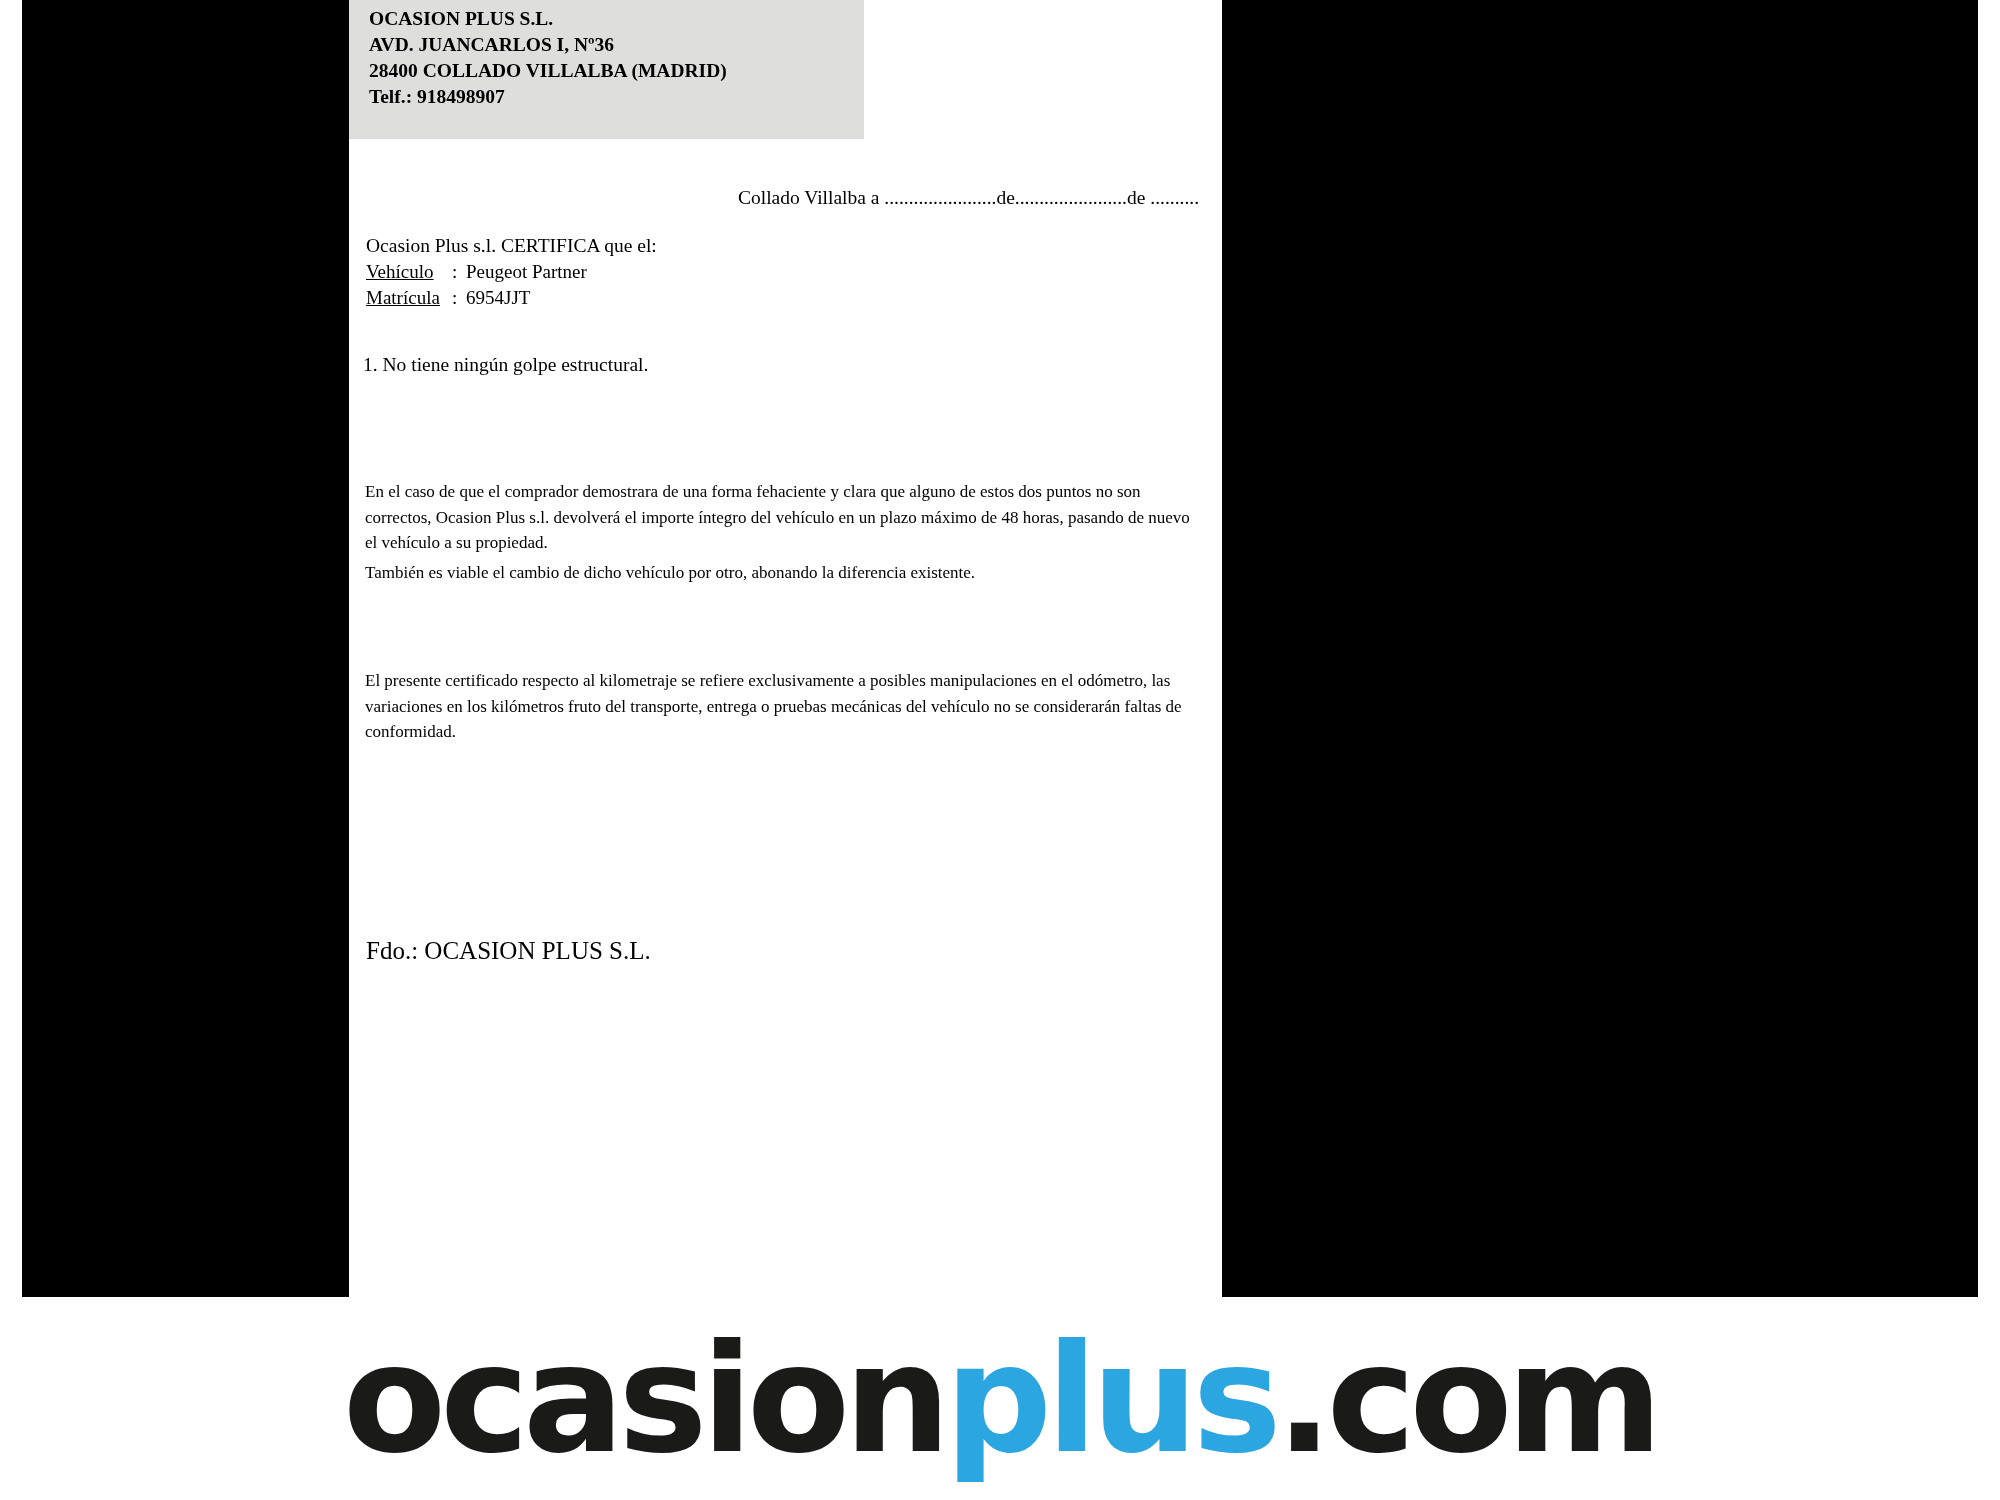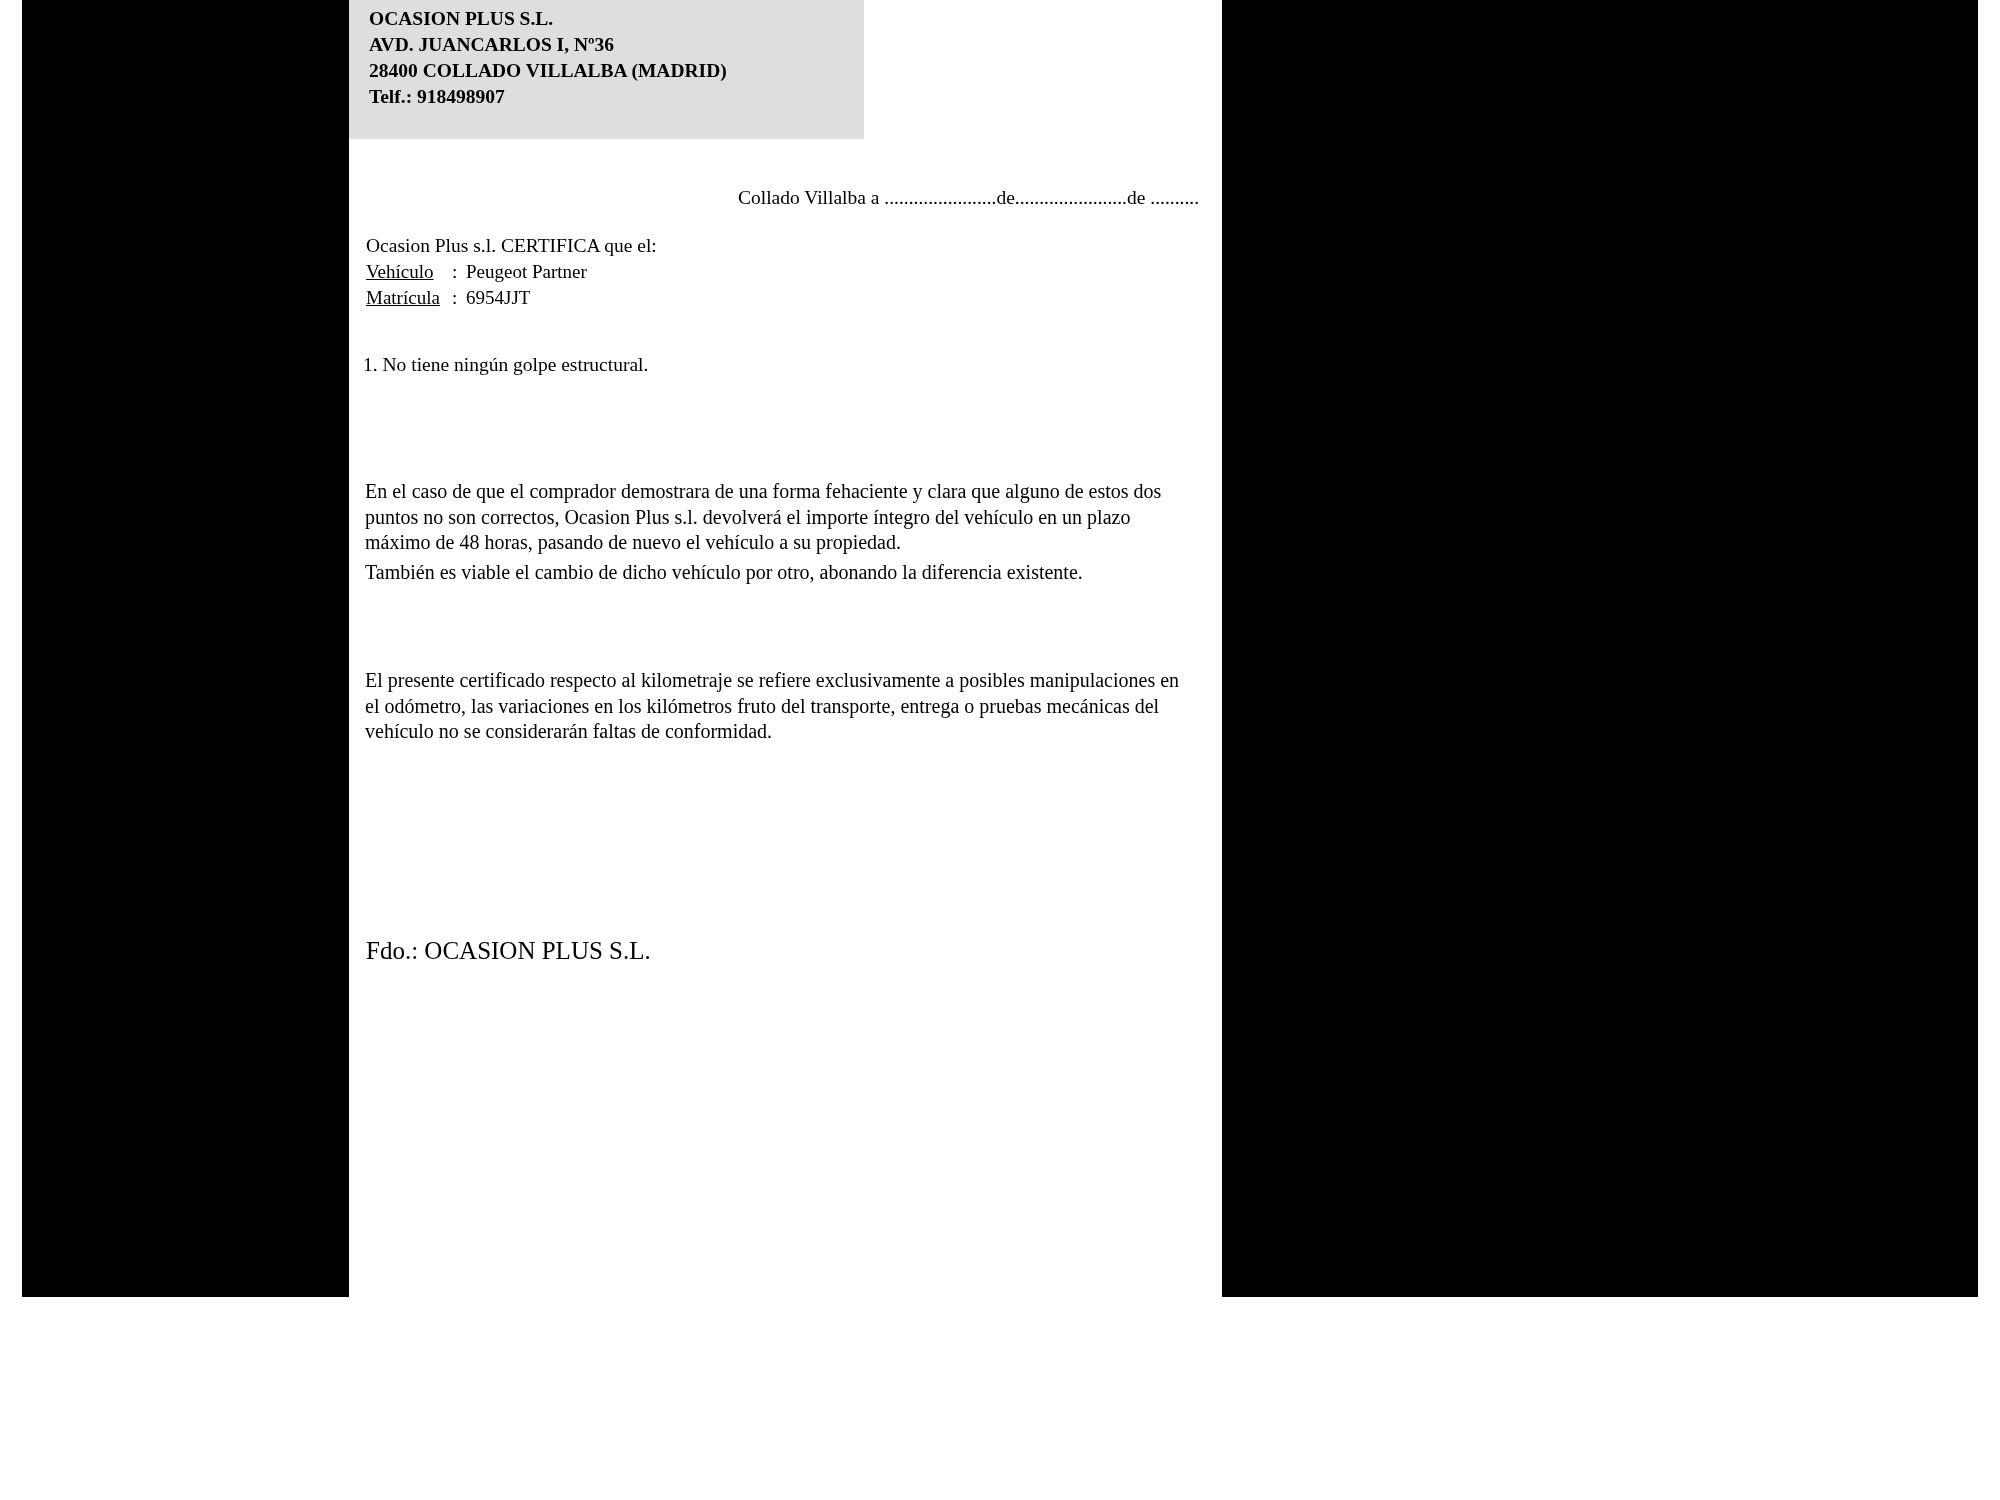--- a/index.html
+++ b/index.html
@@ -112,21 +112,21 @@
     color: #000;
     white-space: nowrap;
   }
   .item-1 { top: 352px; }
   .item-2 { top: 392px; }
 
   .para {
     position: absolute;
     left: 365px;
     width: 830px;
-    font-size: 20px;
+    font-size: 17px;
     line-height: 25.5px;
     color: #000;
     text-align: left;
   }
   .para-1 { top: 479px; }
   .para-2 { top: 560px; }
   .para-3 { top: 604px; width: 800px; }
   .para-4 { top: 668px; width: 824px; }
 
   .signature {
@@ -192,14 +192,17 @@
   </div>
 
   <div class="numbered item-1">1. No tiene ningún golpe estructural.</div>
 
   <div class="para para-1">En el caso de que el comprador demostrara de una forma fehaciente y clara que alguno de estos dos puntos no son correctos, Ocasion Plus s.l. devolverá el importe íntegro del vehículo en un plazo máximo de 48 horas, pasando de nuevo el vehículo a su propiedad.</div>
   <div class="para para-2">También es viable el cambio de dicho vehículo por otro, abonando la diferencia existente.</div>
   <div class="para para-4">El presente certificado respecto al kilometraje se refiere exclusivamente a posibles manipulaciones en el odómetro, las variaciones en los kilómetros fruto del transporte, entrega o pruebas mecánicas del vehículo no se considerarán faltas de conformidad.</div>
 
   <div class="signature">Fdo.: OCASION PLUS S.L.</div>
 
+  <div class="logo-band">
+    <div class="logo"><span class="part-dark">ocasion</span><span class="part-blue">plus</span><span class="part-dark">.com</span></div>
+  </div>
 
 </div>
 
 </body></html>

